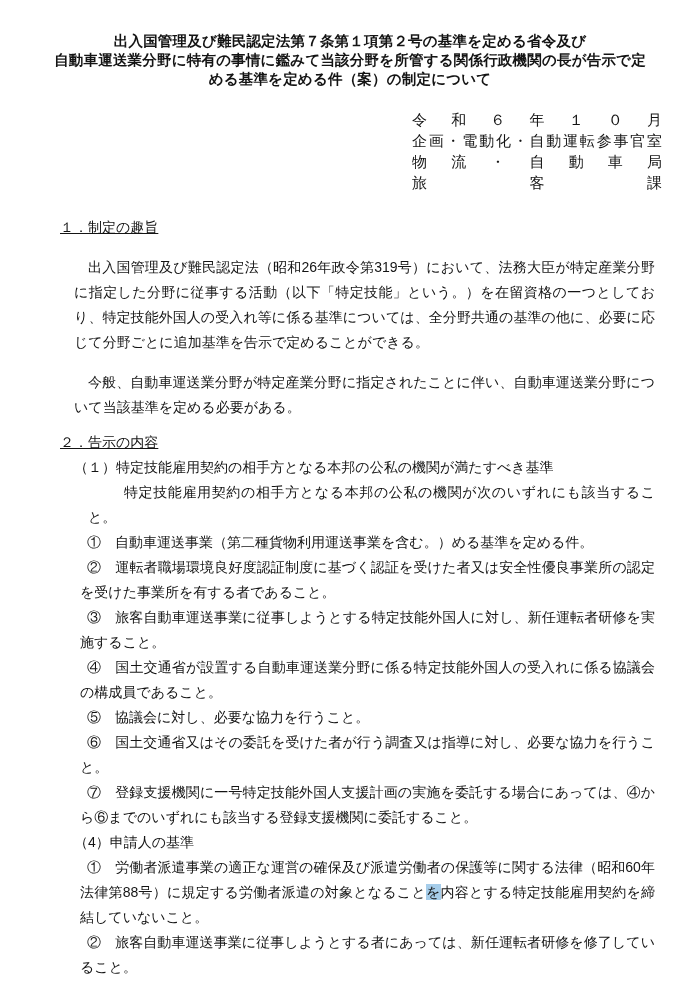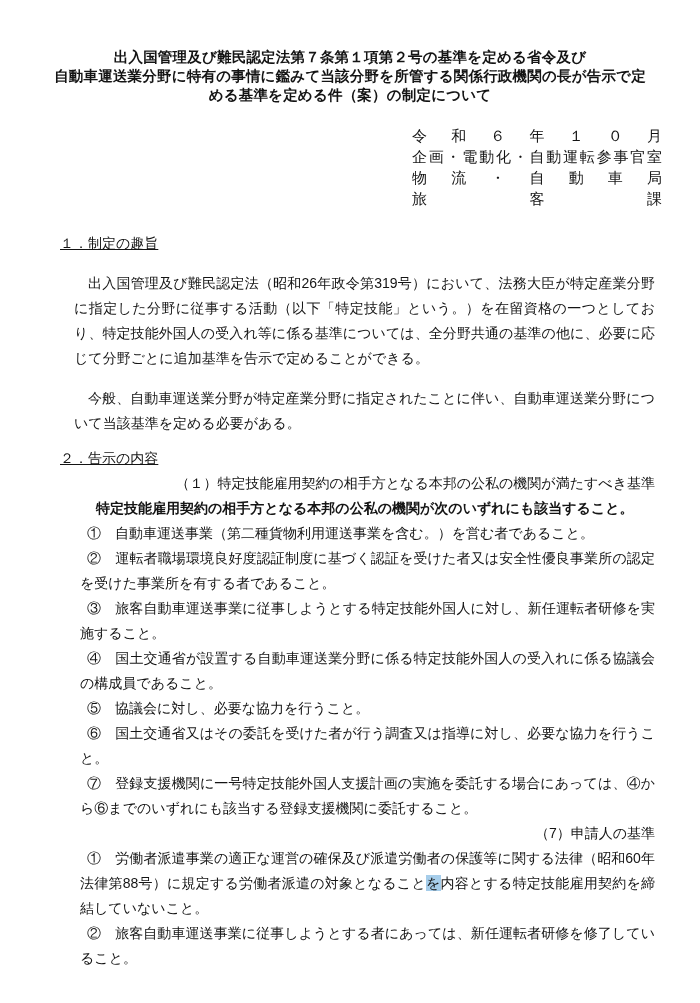--- a/index.html
+++ b/index.html
@@ -12,21 +12,21 @@
     height: 1003px;
     font-family: "Liberation Sans", sans-serif;
     color: #141414;
     overflow: hidden;
   }
   .page {
     width: 700px;
     height: 742px;
     background: #ffffff;
     box-sizing: border-box;
-    padding-top: 48px;
+    padding-top: 32px;
   }
   
   .doc-title {
     text-align: center;
     font-weight: 700;
     font-size: 14.5px;
     line-height: 19px;
     letter-spacing: 0.2px;
     margin: 0 40px;
   }
@@ -56,26 +56,25 @@
   .sec2 { margin-top: 10px; }
   p { margin: 0; }
   .para {
     margin-left: 14px;
     text-indent: 14px;
     text-align: justify;
     margin-top: 15px;
   }
   .sub-heading {
     margin-left: 14px;
-    text-align: right;
   }
   .sub-intro {
+    margin-left: 28px;
     text-indent: 36px;
     text-align: justify;
-    font-weight: bold;
   }
   .item {
     margin-left: 20px;
     text-indent: 7px;
     text-align: justify;
   }
   .hl {
     background: #a6cdea;
   }
 </style>
@@ -103,28 +102,28 @@
       <p class="sec-heading">１．制定の趣旨</p>
       <p class="para">出入国管理及び難民認定法（昭和26年政令第319号）において、法務大臣が特定産業分野に指定した分野に従事する活動（以下「特定技能」という。）を在留資格の一つとしており、特定技能外国人の受入れ等に係る基準については、全分野共通の基準の他に、必要に応じて分野ごとに追加基準を告示で定めることができる。</p>
       <p class="para">今般、自動車運送業分野が特定産業分野に指定されたことに伴い、自動車運送業分野について当該基準を定める必要がある。</p>
     </div>
 
     <div class="sec2">
       <p class="sec-heading">２．告示の内容</p>
 
       <p class="sub-heading">（１）特定技能雇用契約の相手方となる本邦の公私の機関が満たすべき基準</p>
       <p class="sub-intro">特定技能雇用契約の相手方となる本邦の公私の機関が次のいずれにも該当すること。</p>
-      <p class="item">①　自動車運送事業（第二種貨物利用運送事業を含む。）を営む者であること。</p>
+      <p class="item">①　自動車運送事業（第二種貨物利用運送事業を含む。）める基準を定める件。</p>
       <p class="item">②　運転者職場環境良好度認証制度に基づく認証を受けた者又は安全性優良事業所の認定を受けた事業所を有する者であること。</p>
       <p class="item">③　旅客自動車運送事業に従事しようとする特定技能外国人に対し、新任運転者研修を実施すること。</p>
       <p class="item">④　国土交通省が設置する自動車運送業分野に係る特定技能外国人の受入れに係る協議会の構成員であること。</p>
       <p class="item">⑤　協議会に対し、必要な協力を行うこと。</p>
       <p class="item">⑥　国土交通省又はその委託を受けた者が行う調査又は指導に対し、必要な協力を行うこと。</p>
       <p class="item">⑦　登録支援機関に一号特定技能外国人支援計画の実施を委託する場合にあっては、④から⑥までのいずれにも該当する登録支援機関に委託すること。</p>
 
-      <p class="sub-heading">（7）申請人の基準</p>
+      <p class="sub-heading">（4）申請人の基準</p>
       <p class="item"><span>①　労働者派遣事業の適正な運営の確保及び派遣労働者の保護等に関する法律（昭和60年法律第88号）に規定する労働者派遣の対象となること</span><span class="hl" style="background: rgb(166, 205, 234);">を</span><span>内容とする特定技能雇用契約を締結していないこと。</span></p>
       <p class="item">②　旅客自動車運送事業に従事しようとする者にあっては、新任運転者研修を修了していること。</p>
 
     </div>
 
   </div>
 </div>
 
 </body></html>

